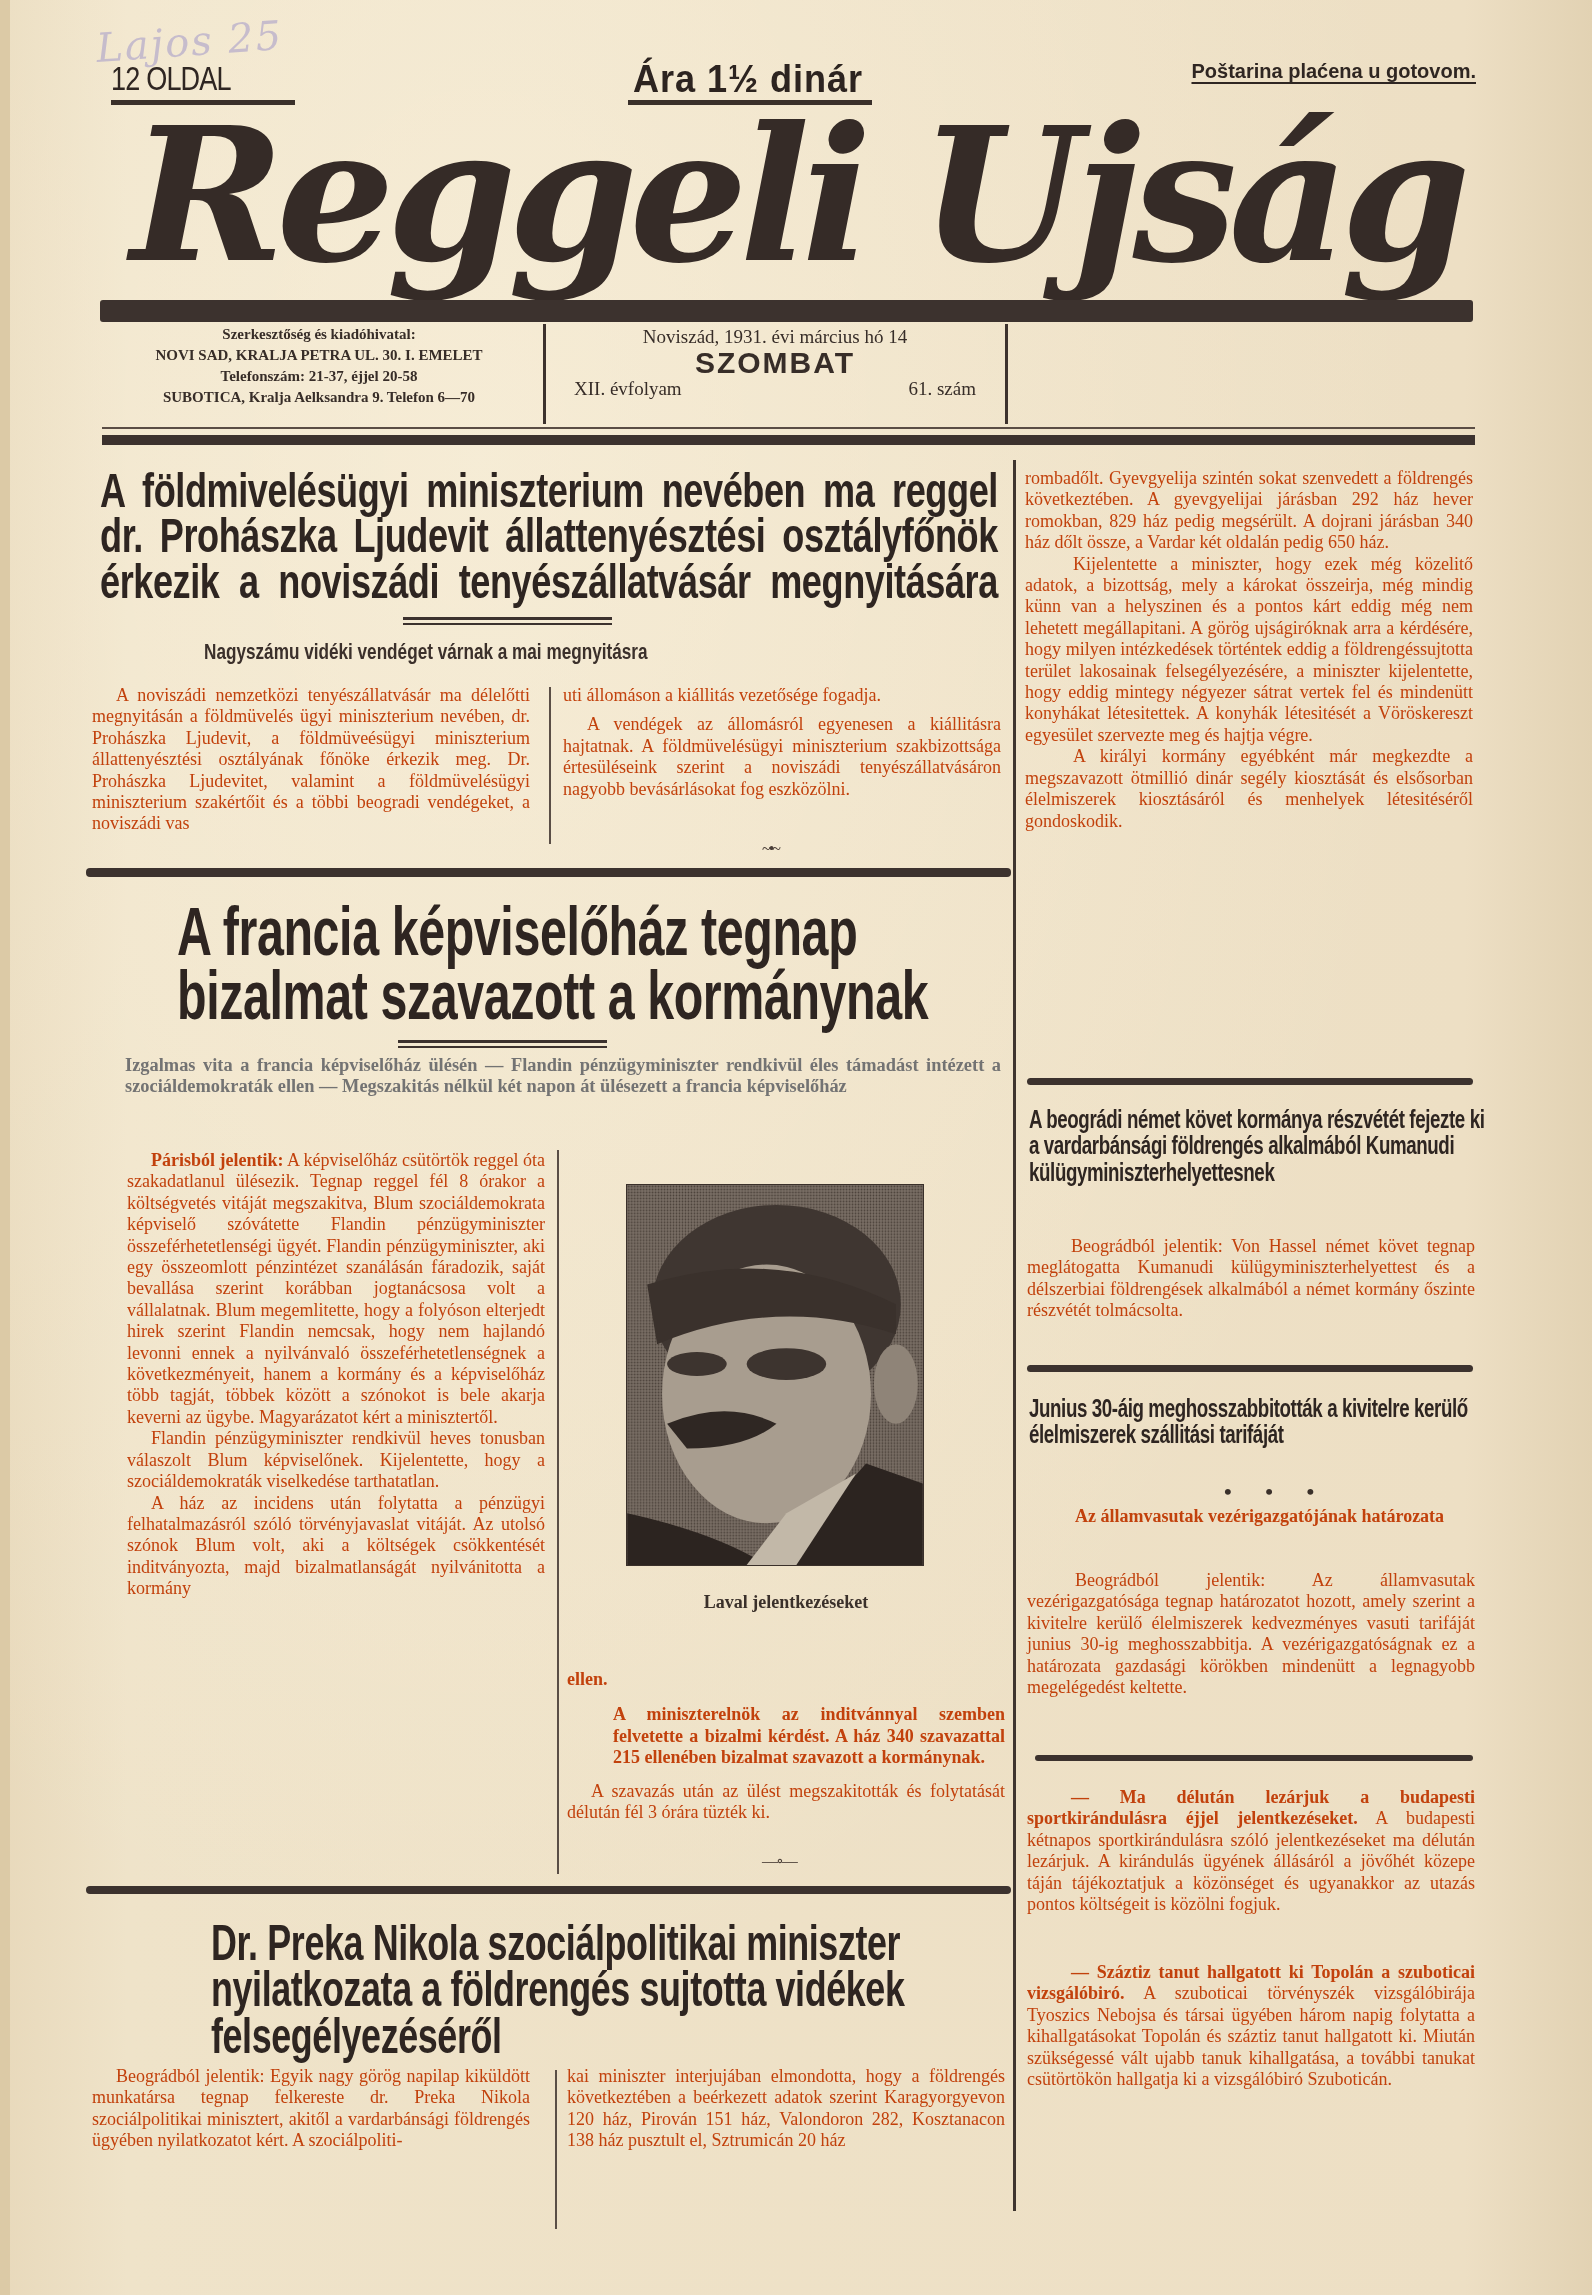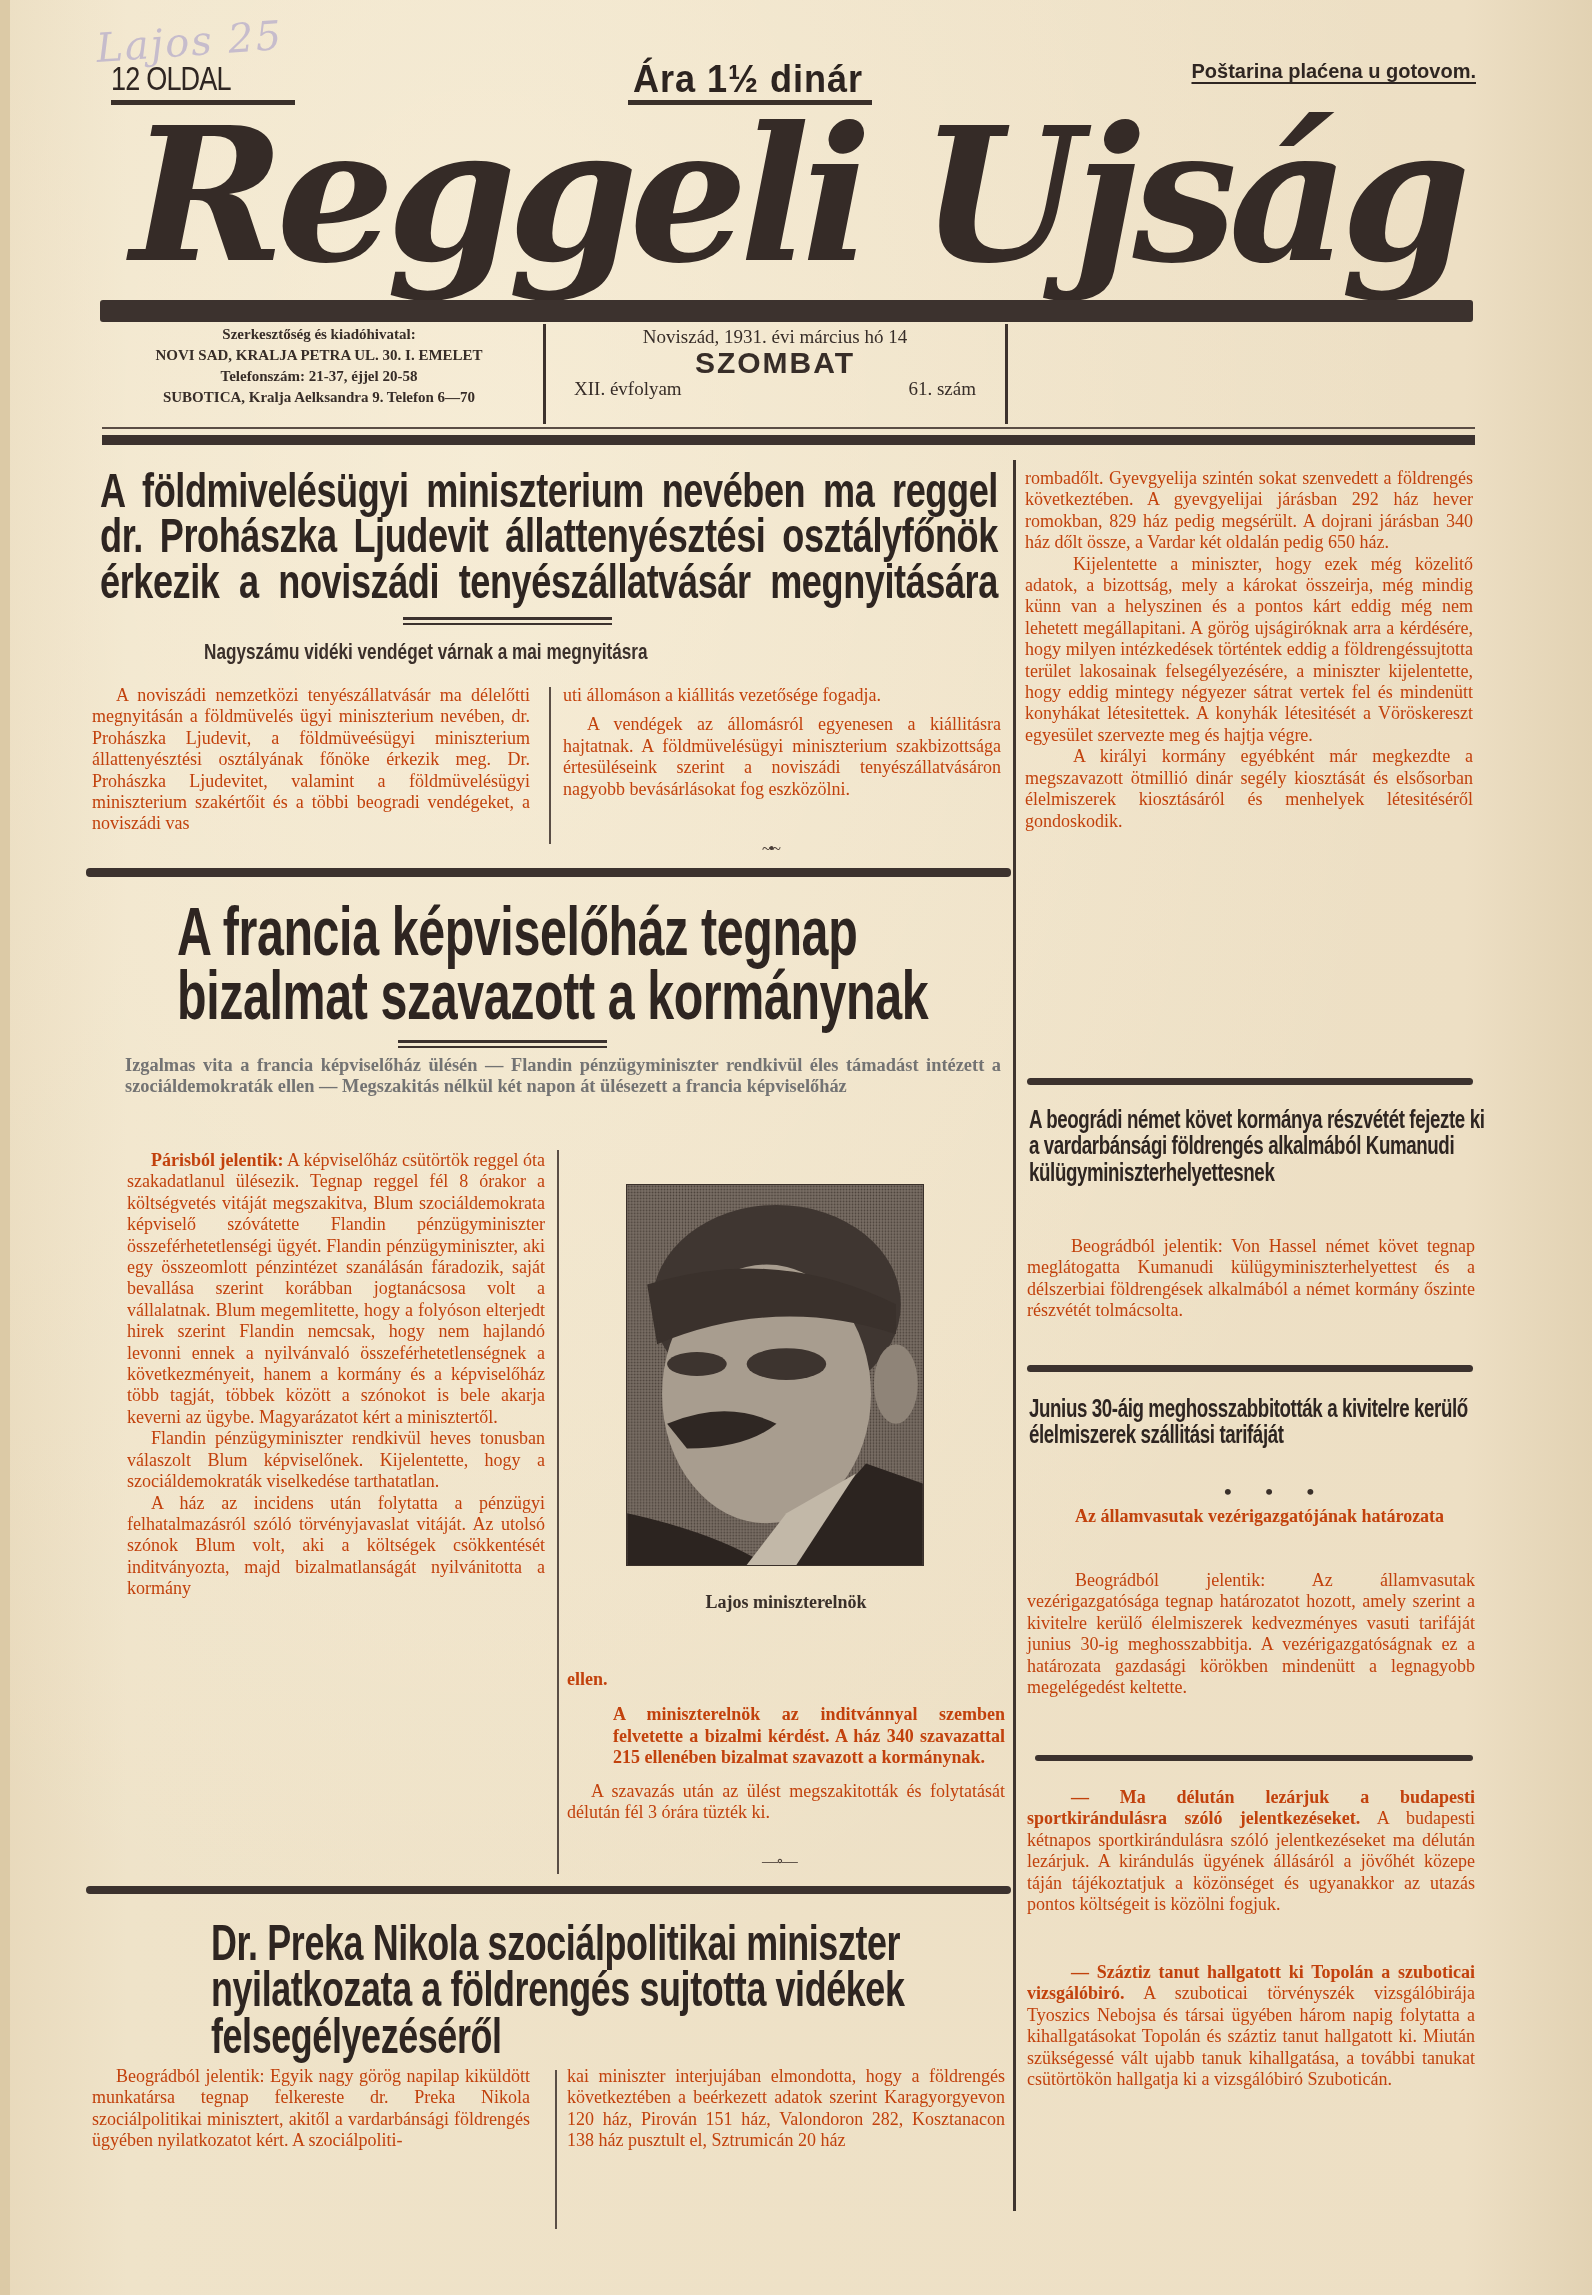--- a/index.html
+++ b/index.html
@@ -164,21 +164,21 @@
     <ellipse cx="270" cy="200" rx="22" ry="40" fill="#8f8478"></ellipse>
     <path d="M20 100 Q150 60 270 120 L270 150 Q150 110 30 160 Z" fill="#3a312c"></path>
     <ellipse cx="70" cy="180" rx="30" ry="12" fill="#3d342f"></ellipse>
     <ellipse cx="160" cy="180" rx="40" ry="16" fill="#3d342f"></ellipse>
     <path d="M40 240 Q100 215 150 240 Q120 265 60 265 Z" fill="#2f2723"></path>
     <path d="M0 382 L0 330 Q90 350 140 382 Z" fill="#2c2420"></path>
     <path d="M150 382 L240 280 L297 300 L297 382 Z" fill="#2c2420"></path>
     <path d="M120 382 L160 330 L230 290 L170 382 Z" fill="#c2b8a8"></path>
   </svg>
 </div>
-<div class="caption">Lajos miniszterelnök</div>
+<div class="caption">Laval jelentkezéseket</div>
 
 <div class="body-text" style="left:567px; top:1669px; width:438px;">
   <p style="text-indent:0; font-weight:bold">ellen.</p>
   <p class="bold-lead" style="margin:14px 0 12px 46px; text-indent:0">A miniszterelnök az inditvánnyal szemben felvetette a bizalmi kérdést. A ház 340 szavazattal 215 ellenében bizalmat szavazott a kormánynak.</p>
   <p>A szavazás után az ülést megszakitották és folytatását délután fél 3 órára tüzték ki.</p>
 </div>
 <div class="ornament" style="left:762px; top:1851px;">—∘—</div>
 
 <div class="thick-hr" style="left:86px; top:1886px; width:925px; height:8px;"></div>
 
@@ -212,18 +212,18 @@
 <div class="dots" style="left:1224px; top:1479px;">• • •</div>
 <div class="body-text" style="left:1027px; top:1506px; width:448px; font-weight:bold;">
   <p style="text-indent:48px">Az államvasutak vezérigazgatójának határozata</p>
 </div>
 <div class="body-text" style="left:1027px; top:1570px; width:448px;">
   <p style="text-indent:48px">Beográdból jelentik: Az államvasutak vezérigazgatósága tegnap határozatot hozott, amely szerint a kivitelre kerülő élelmiszerek kedvezményes vasuti tarifáját junius 30-ig meghosszabbitja. A vezérigazgatóságnak ez a határozata gazdasági körökben mindenütt a legnagyobb megelégedést keltette.</p>
 </div>
 <div class="thick-hr" style="left:1035px; top:1755px; width:438px; height:6px;"></div>
 
 <div class="body-text" style="left:1027px; top:1787px; width:448px;">
-  <p style="text-indent:44px"><span class="bold-lead">— Ma délután lezárjuk a budapesti sportkirándulásra szóló jelentkezéseket.</span> <span>A budapesti kétnapos sportkirándulásra szóló jelentkezéseket ma délután lezárjuk. A kirándulás ügyének állásáról a jövőhét közepe táján tájékoztatjuk a közönséget és ugyanakkor az utazás pontos költségeit is közölni fogjuk.</span></p>
+  <p style="text-indent:44px"><span class="bold-lead">— Ma délután lezárjuk a budapesti sportkirándulásra éjjel jelentkezéseket.</span> <span>A budapesti kétnapos sportkirándulásra szóló jelentkezéseket ma délután lezárjuk. A kirándulás ügyének állásáról a jövőhét közepe táján tájékoztatjuk a közönséget és ugyanakkor az utazás pontos költségeit is közölni fogjuk.</span></p>
 </div>
 <div class="body-text" style="left:1027px; top:1962px; width:448px;">
   <p style="text-indent:44px"><span class="bold-lead">— Száztiz tanut hallgatott ki Topolán a szuboticai vizsgálóbiró.</span> <span>A szuboticai törvényszék vizsgálóbirája Tyoszics Nebojsa és társai ügyében három napig folytatta a kihallgatásokat Topolán és száztiz tanut hallgatott ki. Miután szükségessé vált ujabb tanuk kihallgatása, a további tanukat csütörtökön hallgatja ki a vizsgálóbiró Szuboticán.</span></p>
 </div>
 
 
 </body></html>

